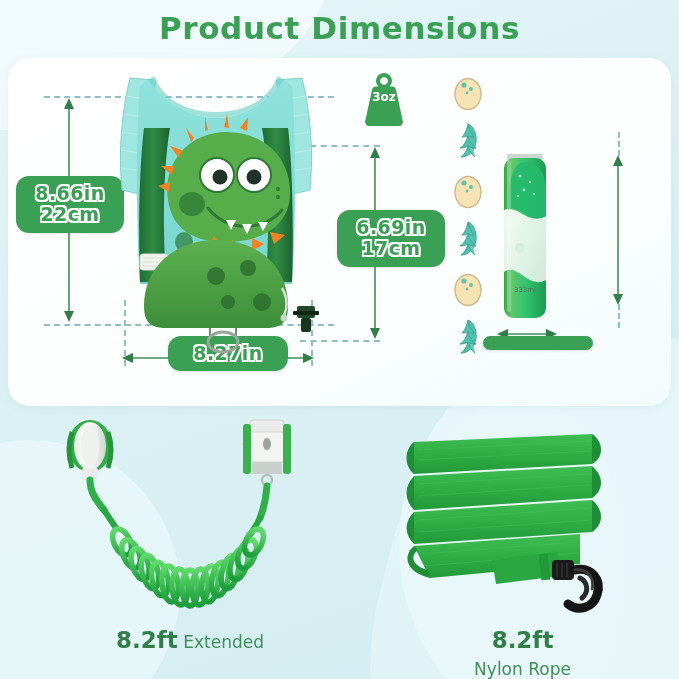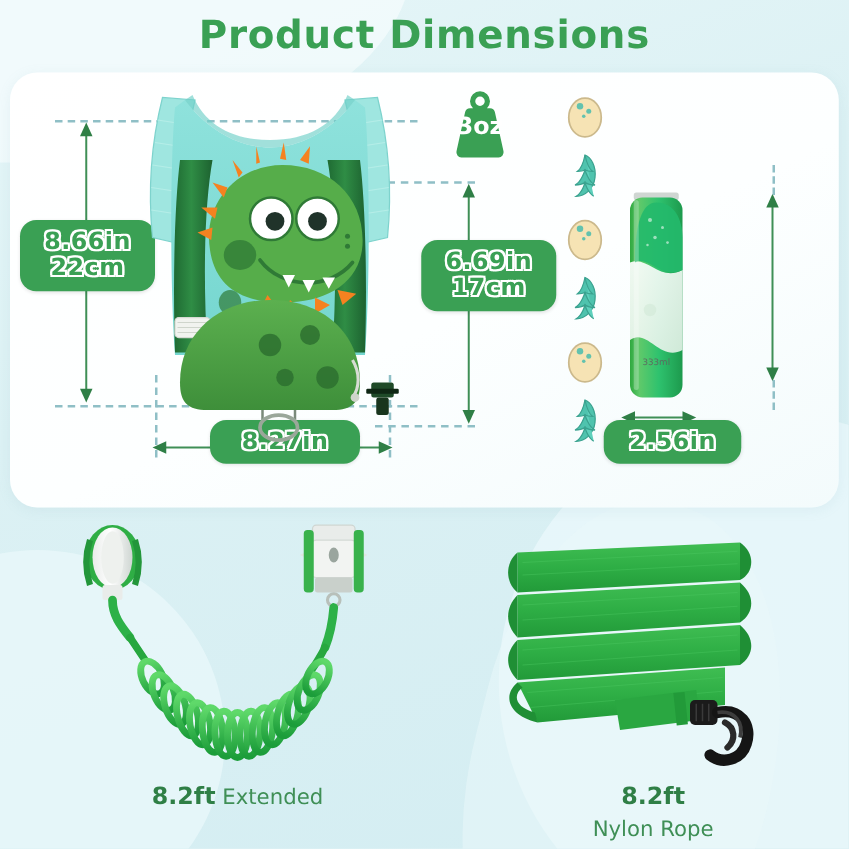--- a/index.html
+++ b/index.html
@@ -60,41 +60,41 @@
       0 -1.8px 0 #ffffff, 0 1.8px 0 #ffffff,
       -1.8px 0 0 #ffffff, 1.8px 0 0 #ffffff;
     color:#3aa054;
     font-size:19px;letter-spacing:.4px;
   }
 
   
   #weight{position:absolute;left:356px;top:70px;width:56px;height:58px;}
   #weight .wtxt{
     position:absolute;left:0;top:20px;width:56px;text-align:center;
-    color:#fff;font-size:19px;font-weight:bold;
+    color:#fff;font-size:12px;font-weight:bold;
   }
 
   
   #deco{position:absolute;left:445px;top:72px;width:46px;height:270px;}
   .deco-item{position:absolute;left:0;width:46px;height:40px;}
 
   
   #harness{position:absolute;left:96px;top:70px;width:240px;height:285px;}
 
   
   #can{position:absolute;left:498px;top:150px;width:54px;height:175px;}
 
   
   #wristlink{position:absolute;left:42px;top:418px;width:300px;height:200px;}
   #nylonrope{position:absolute;left:392px;top:420px;width:262px;height:200px;}
 
   
   .caption{position:absolute;text-align:center;color:#3f8f56;}
   .caption .l1{font-size:17px;line-height:1.45;}
-  .caption .l1 b{font-size:19px;color:#2f7f46;text-align:center;}
+  .caption .l1 b{font-size:23px;color:#2f7f46;text-align:center;}
   .caption .l2{font-size:17px;line-height:1.45;color:#3f8f56;}
   #cap-left{left:40px;top:624px;width:300px;}
   #cap-right{left:390px;top:624px;width:265px;}
 </style>
 </head>
 <body>
 
 <div id="stage">
 
   <div class="bg-blob blob-a"></div>
@@ -125,21 +125,21 @@
     <span>22cm</span>
   </div>
 
   <div class="arrow" style="left:368px;top:147px;width:14px;height:192px;">
     <svg width="14" height="192" viewBox="0 0 14 192">
       <line x1="7" y1="8" x2="7" y2="184" stroke="#3f8f56" stroke-width="1.6"></line>
       <polygon points="7,0 2,11 12,11" fill="#2f7f46"></polygon>
       <polygon points="7,192 2,181 12,181" fill="#2f7f46"></polygon>
     </svg>
   </div>
-  <div class="pill" style="left:337px;top:192px;width:86px;">
+  <div class="pill" style="left:337px;top:210px;width:86px;">
     <span>6.69in</span>
     <span>17cm</span>
   </div>
 
   <div class="arrow" style="left:122px;top:351px;width:192px;height:14px;">
     <svg width="192" height="14" viewBox="0 0 192 14">
       <line x1="8" y1="7" x2="184" y2="7" stroke="#3f8f56" stroke-width="1.6"></line>
       <polygon points="0,7 11,2 11,12" fill="#2f7f46"></polygon>
       <polygon points="192,7 181,2 181,12" fill="#2f7f46"></polygon>
     </svg>
@@ -159,21 +159,20 @@
   <div class="dash-v" style="left:618px;top:304px;height:24px;"></div>
 
   <div class="arrow" style="left:497px;top:327px;width:60px;height:14px;">
     <svg width="60" height="14" viewBox="0 0 60 14">
       <line x1="8" y1="7" x2="52" y2="7" stroke="#3f8f56" stroke-width="1.6"></line>
       <polygon points="0,7 11,2 11,12" fill="#2f7f46"></polygon>
       <polygon points="60,7 49,2 49,12" fill="#2f7f46"></polygon>
     </svg>
   </div>
   <div class="pill" style="left:483px;top:336px;width:88px;">
-    <span>2.56in</span>
   </div>
 
   <div id="weight">
     <svg width="56" height="58" viewBox="0 0 56 58">
       <path d="M28 3 a8 8 0 0 0 -8 8 a8 8 0 0 0 2.4 5.6 L20 16.5 a4 4 0 0 0 -3.9 3.1 L9.2 51 a4 4 0 0 0 3.9 4.9 h29.8 a4 4 0 0 0 3.9 -4.9 L39.9 19.6 a4 4 0 0 0 -3.9 -3.1 l-2.4 0.1 A8 8 0 0 0 36 11 a8 8 0 0 0 -8 -8 z M28 7.2 a3.8 3.8 0 1 1 0 7.6 a3.8 3.8 0 0 1 0 -7.6 z" fill="#3aa054"></path>
     </svg>
     <div class="wtxt">3oz</div>
   </div>
 
   <div id="deco">

